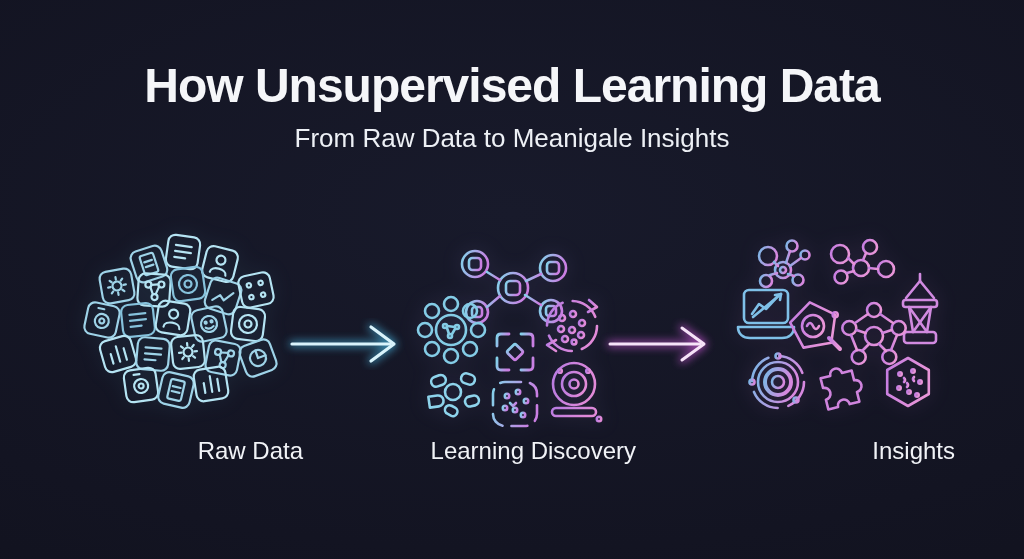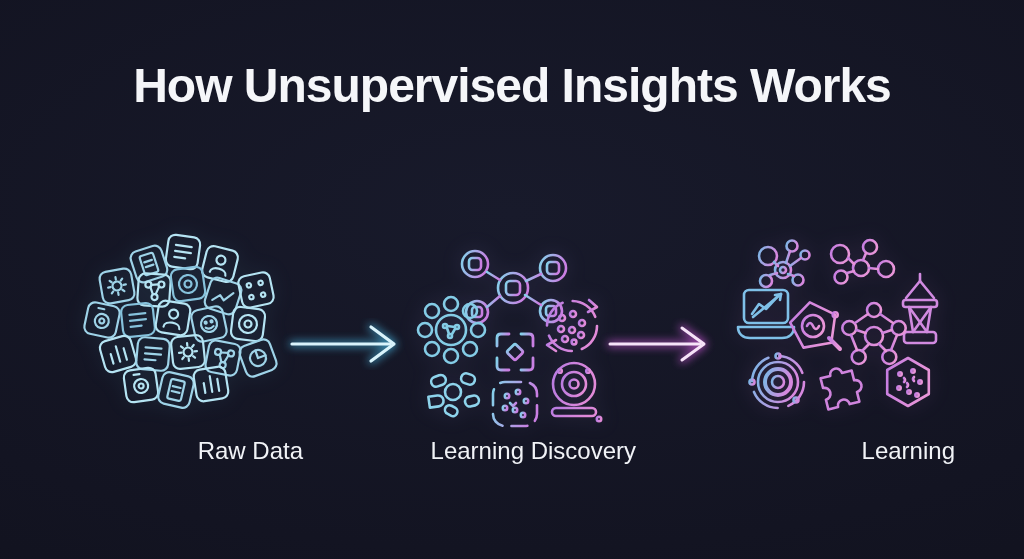--- a/index.html
+++ b/index.html
@@ -31,21 +31,22 @@
   .svg-raw use{stroke-width:2.2;}
   .ca{stroke:#9ed3e8;} .cb{stroke:#b5e4f3;} .cc{stroke:#86c2dc;}
   .arrow1{left:278px;top:318px;}
   .arrow2{left:600px;top:318px;}
 </style>
 </head>
 <body>
 
 <div class="canvas">
 
-  <h1 class="title">How Unsupervised Insights Works</h1>
+  <h1 class="title">How Unsupervised Learning Data</h1>
+  <p class="subtitle">From Raw Data to Meanigale Insights</p>
 
   <svg class="svg-raw" width="230" height="200" viewBox="0 0 230 200">
     <defs>
       <g id="tile">
           <rect x="-16" y="-16" width="32" height="32" rx="7"></rect>
         </g>
       <g id="rd-doc">
           <use href="#tile"></use>
           <line x1="-8" y1="-6" x2="8" y2="-6"></line>
           <line x1="-8" y1="0" x2="8" y2="0"></line>
@@ -384,15 +385,15 @@
         <circle cx="181" cy="158" r="1.7"></circle>
         <circle cx="189" cy="161" r="1.7"></circle>
       <path d="M176,144 q2,2 0,4"></path>
         <path d="M186,143 q-2,2 0,4"></path>
         <path d="M179,149 q2,2 0,4"></path>
     </g>
   </svg>
 
   <div class="stage-label label-raw">Raw Data</div>
   <div class="stage-label label-pattern">Learning Discovery</div>
-  <div class="stage-label label-insights">Learning</div>
+  <div class="stage-label label-insights">Insights</div>
 
 </div>
 
 </body></html>

